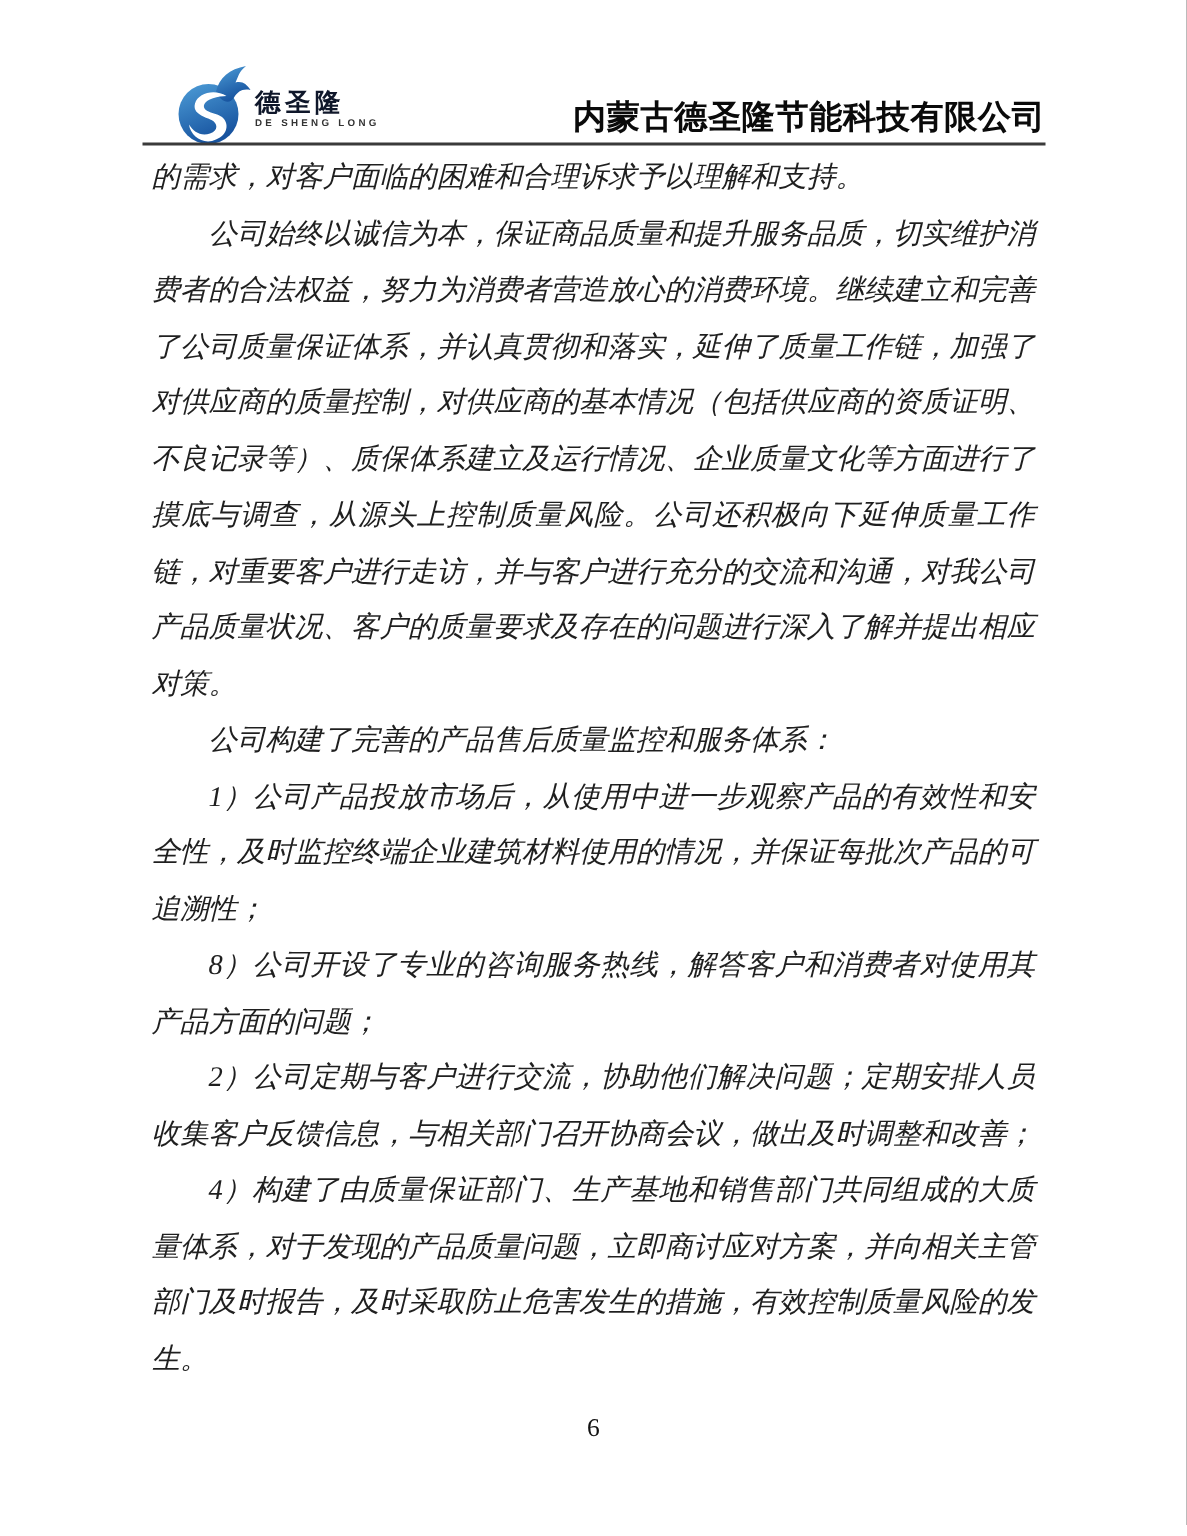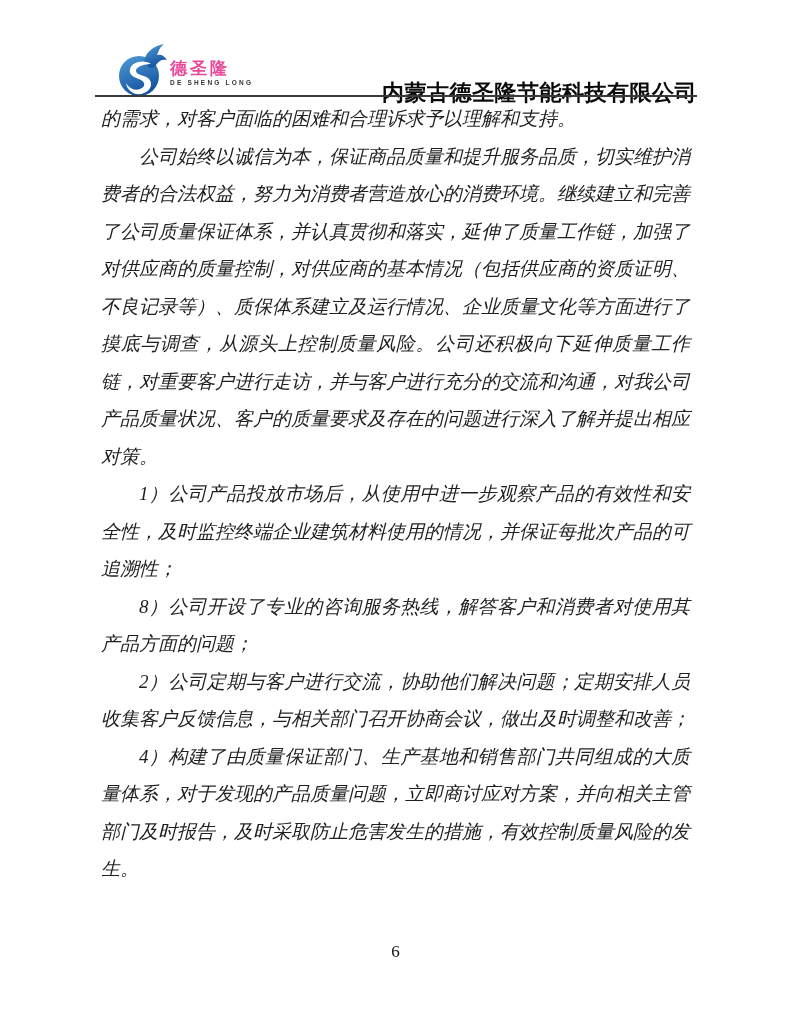--- a/index.html
+++ b/index.html
@@ -10,26 +10,26 @@
   .page{
     position:relative; width:791px; height:1024px; margin:0 auto;
     background:var(--page-bg); overflow:hidden;
     font-family:"Liberation Serif","DejaVu Serif",serif; color:var(--text);
   }
   
   .logo{position:absolute; left:118px; top:43px; display:flex; align-items:center;}
   .logo-mark{display:block; width:50px; height:56px;}
   .logo-text{display:flex; flex-direction:column; margin-left:2px; margin-top:4px;}
   .logo-cn{font-family:"Liberation Sans","DejaVu Sans",sans-serif; font-weight:bold;
-           font-size:17px; letter-spacing:3px; color:#ec4899; line-height:18px;}
+           font-size:17px; letter-spacing:3px; color:#0f172a; line-height:18px;}
   .logo-en{font-family:"Liberation Sans","DejaVu Sans",sans-serif; font-weight:bold;
            font-size:6.5px; letter-spacing:2.2px; color:#333; line-height:9px;}
   .company-name{
     position:absolute; left:95px; top:63px; width:602px; text-align:right;
-    font-weight:bold; font-size:22px; color:#0a0a0a; letter-spacing:0.5px;margin-top:15px;
+    font-weight:bold; font-size:22px; color:#0a0a0a; letter-spacing:0.5px;
   }
   .header-rule{position:absolute; left:95px; top:95px; width:602px; height:2px; background:var(--rule);}
   
   .doc-body{
     position:absolute; left:101px; top:100px; width:589px;
     font-size:19px; line-height:37.5px; text-align:justify;
     color:var(--text);
     font-style:italic;
   }
   .doc-body p{margin:0; text-indent:2em;}
@@ -63,20 +63,21 @@
         <span class="logo-en">DE SHENG LONG</span>
       </span>
     </div>
     <div class="company-name">内蒙古德圣隆节能科技有限公司</div>
     <div class="header-rule"></div>
   </header>
 
   <main class="doc-body">
     <p class="no-indent">的需求，对客户面临的困难和合理诉求予以理解和支持。</p>
     <p>公司始终以诚信为本，保证商品质量和提升服务品质，切实维护消费者的合法权益，努力为消费者营造放心的消费环境。继续建立和完善了公司质量保证体系，并认真贯彻和落实，延伸了质量工作链，加强了对供应商的质量控制，对供应商的基本情况（包括供应商的资质证明、不良记录等）、质保体系建立及运行情况、企业质量文化等方面进行了摸底与调查，从源头上控制质量风险。公司还积极向下延伸质量工作链，对重要客户进行走访，并与客户进行充分的交流和沟通，对我公司产品质量状况、客户的质量要求及存在的问题进行深入了解并提出相应对策。</p>
+    <p>公司构建了完善的产品售后质量监控和服务体系：</p>
     <p>1）公司产品投放市场后，从使用中进一步观察产品的有效性和安全性，及时监控终端企业建筑材料使用的情况，并保证每批次产品的可追溯性；</p>
     <p>8）公司开设了专业的咨询服务热线，解答客户和消费者对使用其产品方面的问题；</p>
     <p>2）公司定期与客户进行交流，协助他们解决问题；定期安排人员收集客户反馈信息，与相关部门召开协商会议，做出及时调整和改善；</p>
     <p>4）构建了由质量保证部门、生产基地和销售部门共同组成的大质量体系，对于发现的产品质量问题，立即商讨应对方案，并向相关主管部门及时报告，及时采取防止危害发生的措施，有效控制质量风险的发生。</p>
   </main>
 
   <footer class="page-footer">
     <span>6</span>
   </footer>
 

